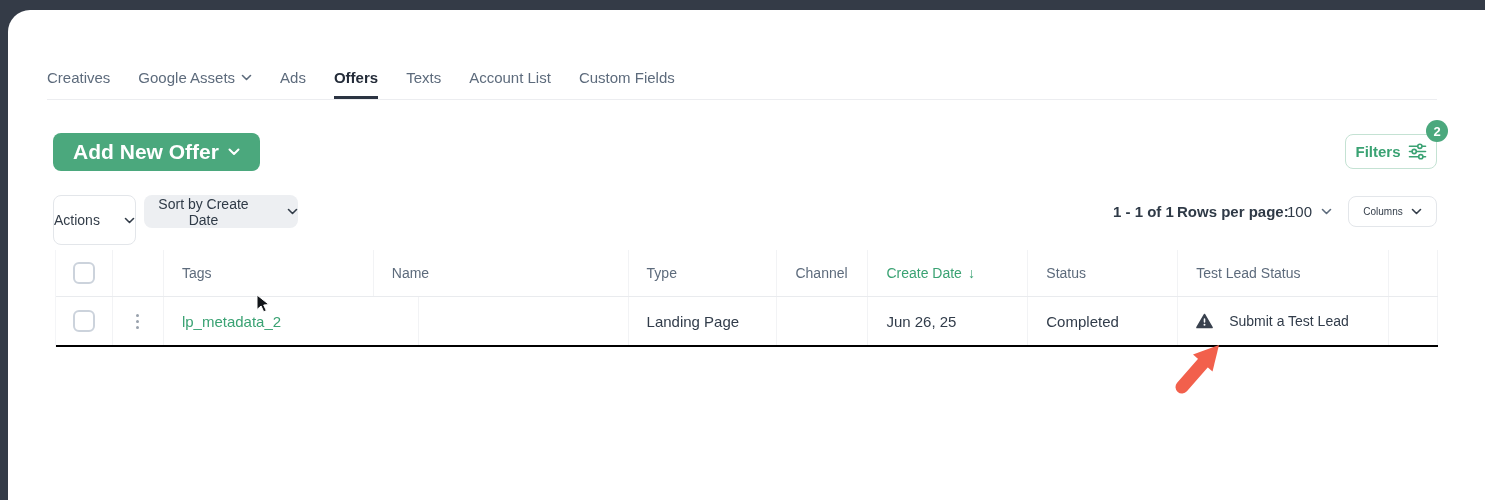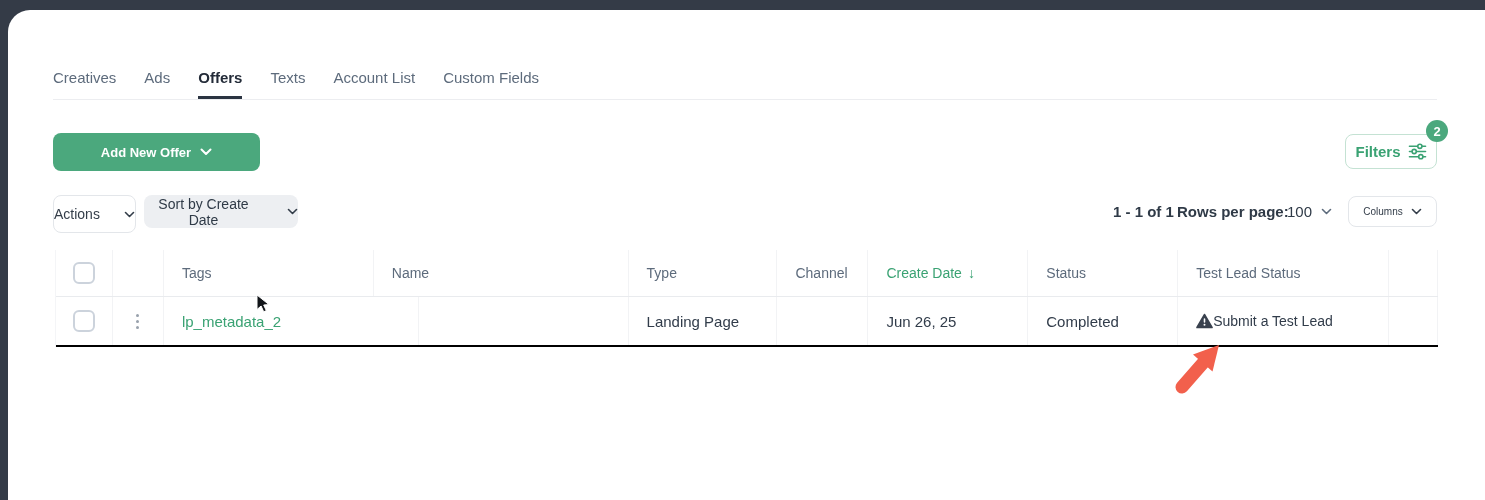--- a/index.html
+++ b/index.html
@@ -1,42 +1,42 @@
 <!DOCTYPE html>
 <html><head>
 <meta charset="utf-8">
 <style>
   * { margin:0; padding:0; box-sizing:border-box; }
   body { font-family:"Liberation Sans", sans-serif; }
   .stage { position:relative; width:1485px; height:500px; background:#343b47; overflow:hidden; }
   .panel { position:absolute; left:8px; top:10px; right:0; bottom:0; background:#ffffff; border-top-left-radius:22px; }
 
   
-  .tabbar { position:absolute; left:53px; top:56px; right:48px; height:44px;
+  .tabbar { position:absolute; left:47px; top:56px; right:48px; height:44px;
             border-bottom:1px solid #ecedf0; display:flex; gap:28px; align-items:stretch; }
   .tab { display:flex; align-items:center; gap:6px; height:100%; font-size:15px; font-weight:500;
          color:#5d6b7c; cursor:pointer; }
   .tab.active { color:#232b38; font-weight:700; border-bottom:3px solid #2b3442; padding-top:3px; }
   .chev { flex:0 0 auto; }
 
   
   .btn-add { position:absolute; left:53px; top:133px; width:207px; height:38px; border:none;
              border-radius:8px; background:#4ba87d; color:#ffffff; font-family:inherit;
-             font-size:13px; font-weight:700; display:flex; align-items:center; justify-content:center;
+             font-size:21px; font-weight:700; display:flex; align-items:center; justify-content:center;
              gap:9px; cursor:pointer; }
   .btn-filters { position:absolute; left:1345px; top:134px; width:92px; height:35px; background:#ffffff;
              border:1px solid #c4e2d3; border-radius:8px; color:#3aa273; font-family:inherit;
              font-size:15px; font-weight:600; display:flex; align-items:center; justify-content:center;
              gap:7px; cursor:pointer; }
   .badge { position:absolute; left:1426px; top:120px; width:22px; height:22px; border-radius:50%;
              background:#4ba87d; color:#ffffff; font-size:13px; font-weight:600;
              display:flex; align-items:center; justify-content:center; }
 
   
-  .btn-actions { position:absolute; left:53px; top:195px; width:83px; height:38px; background:#fff;
+  .btn-actions { position:absolute; left:53px; top:195px; width:83px; height:50px; background:#fff;
              border:1px solid #e3e6ea; border-radius:8px; color:#333d49; font-family:inherit;
              font-size:14px; font-weight:500; display:flex; align-items:center; justify-content:space-between;
              gap:8px; cursor:pointer; }
   .btn-sort { position:absolute; left:144px; top:195px; width:154px; height:33px; background:#edeff2;
              border:none; border-radius:8px; color:#2f3a47; font-family:inherit;
              font-size:14px; font-weight:500; display:flex; align-items:center; justify-content:center;
              gap:24px; cursor:pointer; }
   .pag-range { position:absolute; left:1113px; top:195px; height:33px; display:flex; align-items:center;
              font-size:15px; font-weight:600; color:#2f3a47; }
   .pag-label { position:absolute; left:1177px; top:195px; height:33px; display:flex; align-items:center;
@@ -59,34 +59,40 @@
   .cell.last { border-right:1px solid #f2f3f5; }
   .c1{width:57px;} .c2{width:51px;} .c3{width:255px;} .c4{width:210px;} .c5{width:149px;}
   .c6{width:91px;} .c7{width:160px;} .c8{width:150px;} .c9{width:211px;} .c10{width:49px; padding-left:0;}
   .hcell { font-size:14px; font-weight:500; color:#5d6b7c; }
   .hcell.sorted { color:#3aa273; gap:6px; }
   .sort-arrow { font-size:14px; }
   .checkbox { width:22px; height:22px; border:2px solid #ccd3dc; border-radius:6px; background:#fff; cursor:pointer; }
   .kebab { display:flex; flex-direction:column; gap:3px; cursor:pointer; padding:4px; }
   .kebab span { width:3px; height:3px; border-radius:50%; background:#98a1ac; }
   .name-link { color:#3aa273; font-weight:500; cursor:pointer; }
-  .testlead { gap:0; font-size:14px; font-weight:500; cursor:pointer; }
+  .testlead { gap:16px; font-size:14px; font-weight:500; cursor:pointer; }
 
   .annot-arrow { position:absolute; left:1170px; top:331px; z-index:5; }
   .cursor { position:absolute; left:256px; top:294px; z-index:6; }
 </style>
 </head>
 <body>
 
 <div class="stage">
   <div class="panel"></div>
 
   <div class="tabbar">
     <div class="tab">
       <span>Creatives</span>
+    </div>
+    <div class="tab">
+      <span>Google Assets</span>
+      <svg class="chev" width="11" height="7" viewBox="0 0 11 7">
+          <path d="M1.5 1.5 L5.5 5.5 L9.5 1.5" fill="none" stroke="#5d6b7c" stroke-width="1.6" stroke-linecap="round" stroke-linejoin="round"></path>
+        </svg>
     </div>
     <div class="tab">
       <span>Ads</span>
     </div>
     <div class="tab active">
       <span>Offers</span>
     </div>
     <div class="tab">
       <span>Texts</span>
     </div>

